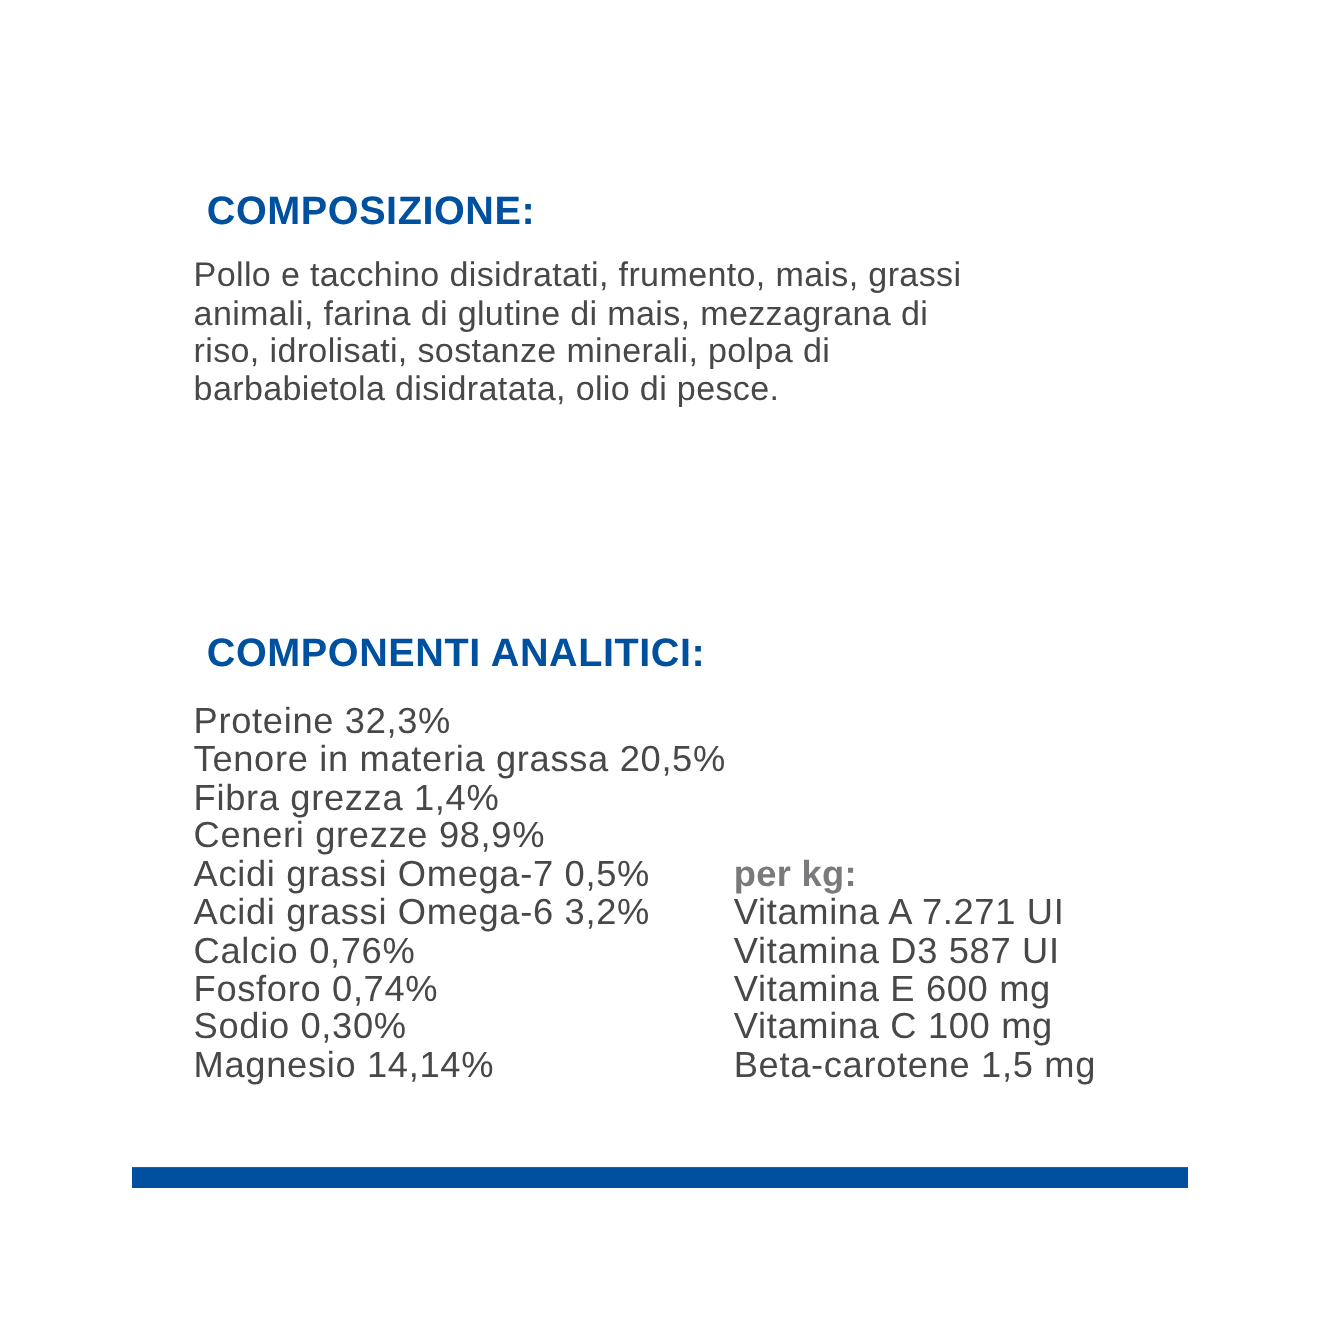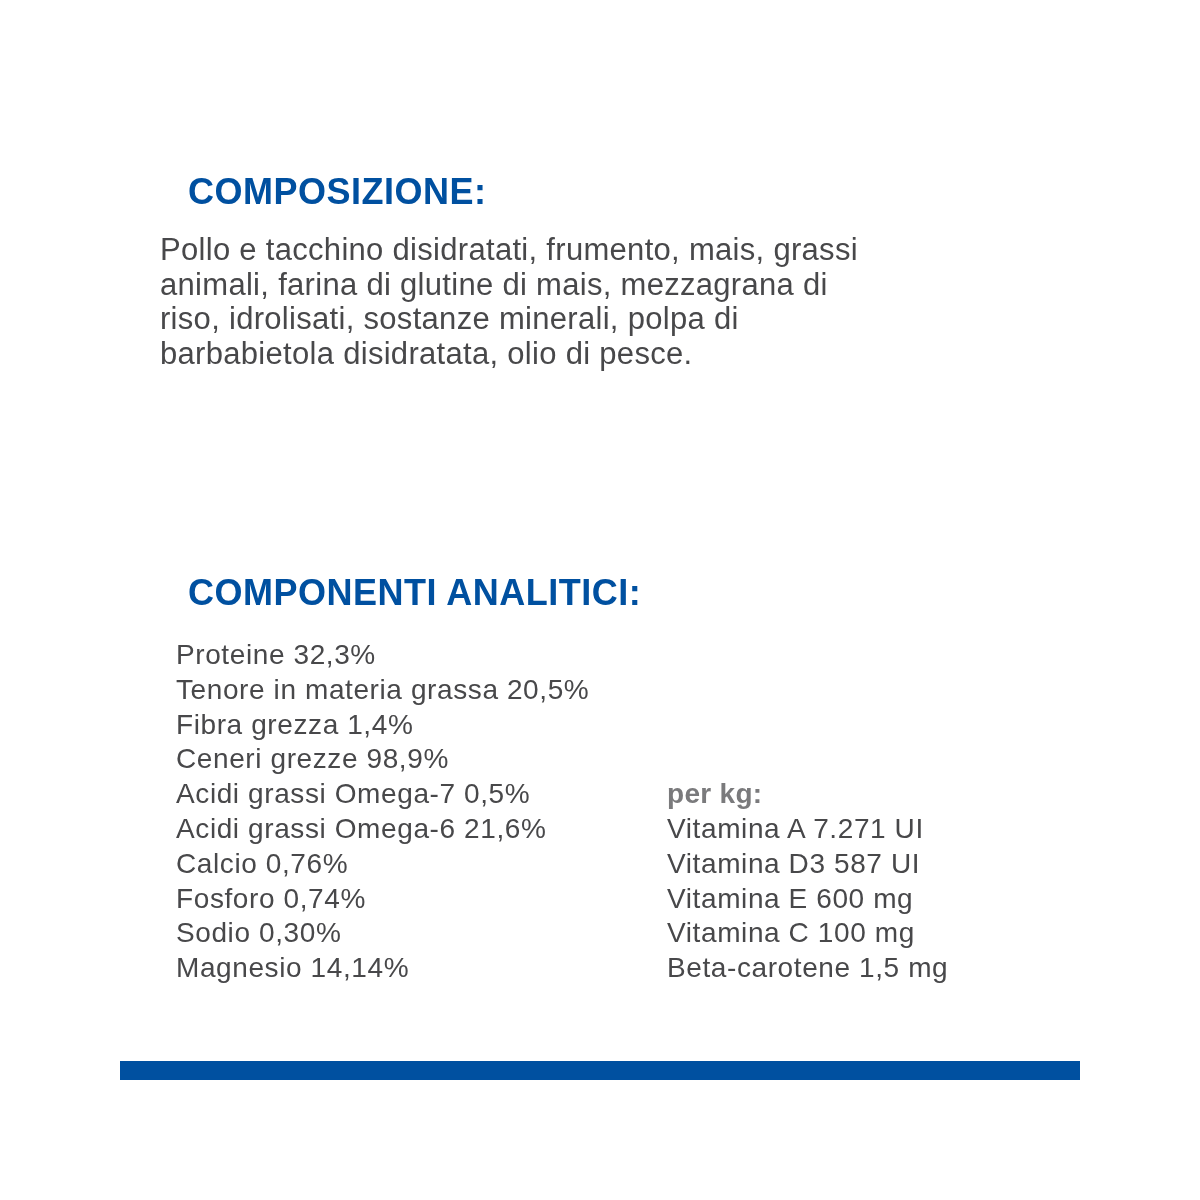--- a/index.html
+++ b/index.html
@@ -9,27 +9,27 @@
   }
   .heading {
     position:absolute; left:188px; margin:0;
     font-family:Liberation Sans, sans-serif;
     font-weight:bold; font-size:36px; letter-spacing:0.5px;
     color:#0050a0; line-height:44px; white-space:nowrap;
   }
   #h-comp { top:170px; }
   #h-anal { top:571px; }
   .para {
-    position:absolute; left:160px; top:233px; width:860px; margin:0;
+    position:absolute; left:176px; top:233px; width:860px; margin:0;
     font-size:31px; line-height:34.6px; color:#48484a; letter-spacing:0.3px;
   }
   .para span { display:block; white-space:nowrap; }
   .col {
     position:absolute; top:638px; margin:0; padding:0; list-style:none;
-    font-size:28px; line-height:34.8px; color:#48484a; letter-spacing:0.6px;
+    font-size:33px; line-height:34.8px; color:#48484a; letter-spacing:0.6px;
   }
   .col li { white-space:nowrap; height:34.8px; }
   #col-left { left:176px; }
   #col-right { left:667px; top:777.2px; }
   .perkg { font-weight:bold; color:#7a7a7c; letter-spacing:0.3px; }
   .bar {
     position:absolute; left:120px; top:1061px; width:960px; height:19px;
     background:#0050a0;
   }
 </style>
@@ -46,21 +46,21 @@
 </p>
 
 <h2 id="h-anal" class="heading">COMPONENTI ANALITICI:</h2>
 
 <ul id="col-left" class="col">
   <li>Proteine 32,3%</li>
   <li>Tenore in materia grassa 20,5%</li>
   <li>Fibra grezza 1,4%</li>
   <li>Ceneri grezze 98,9%</li>
   <li>Acidi grassi Omega-7 0,5%</li>
-  <li>Acidi grassi Omega-6 21,6%</li>
+  <li>Acidi grassi Omega-6 3,2%</li>
   <li>Calcio 0,76%</li>
   <li>Fosforo 0,74%</li>
   <li>Sodio 0,30%</li>
   <li>Magnesio 14,14%</li>
 </ul>
 
 <ul id="col-right" class="col">
   <li class="perkg">per kg:</li>
   <li>Vitamina A 7.271 UI</li>
   <li>Vitamina D3 587 UI</li>

